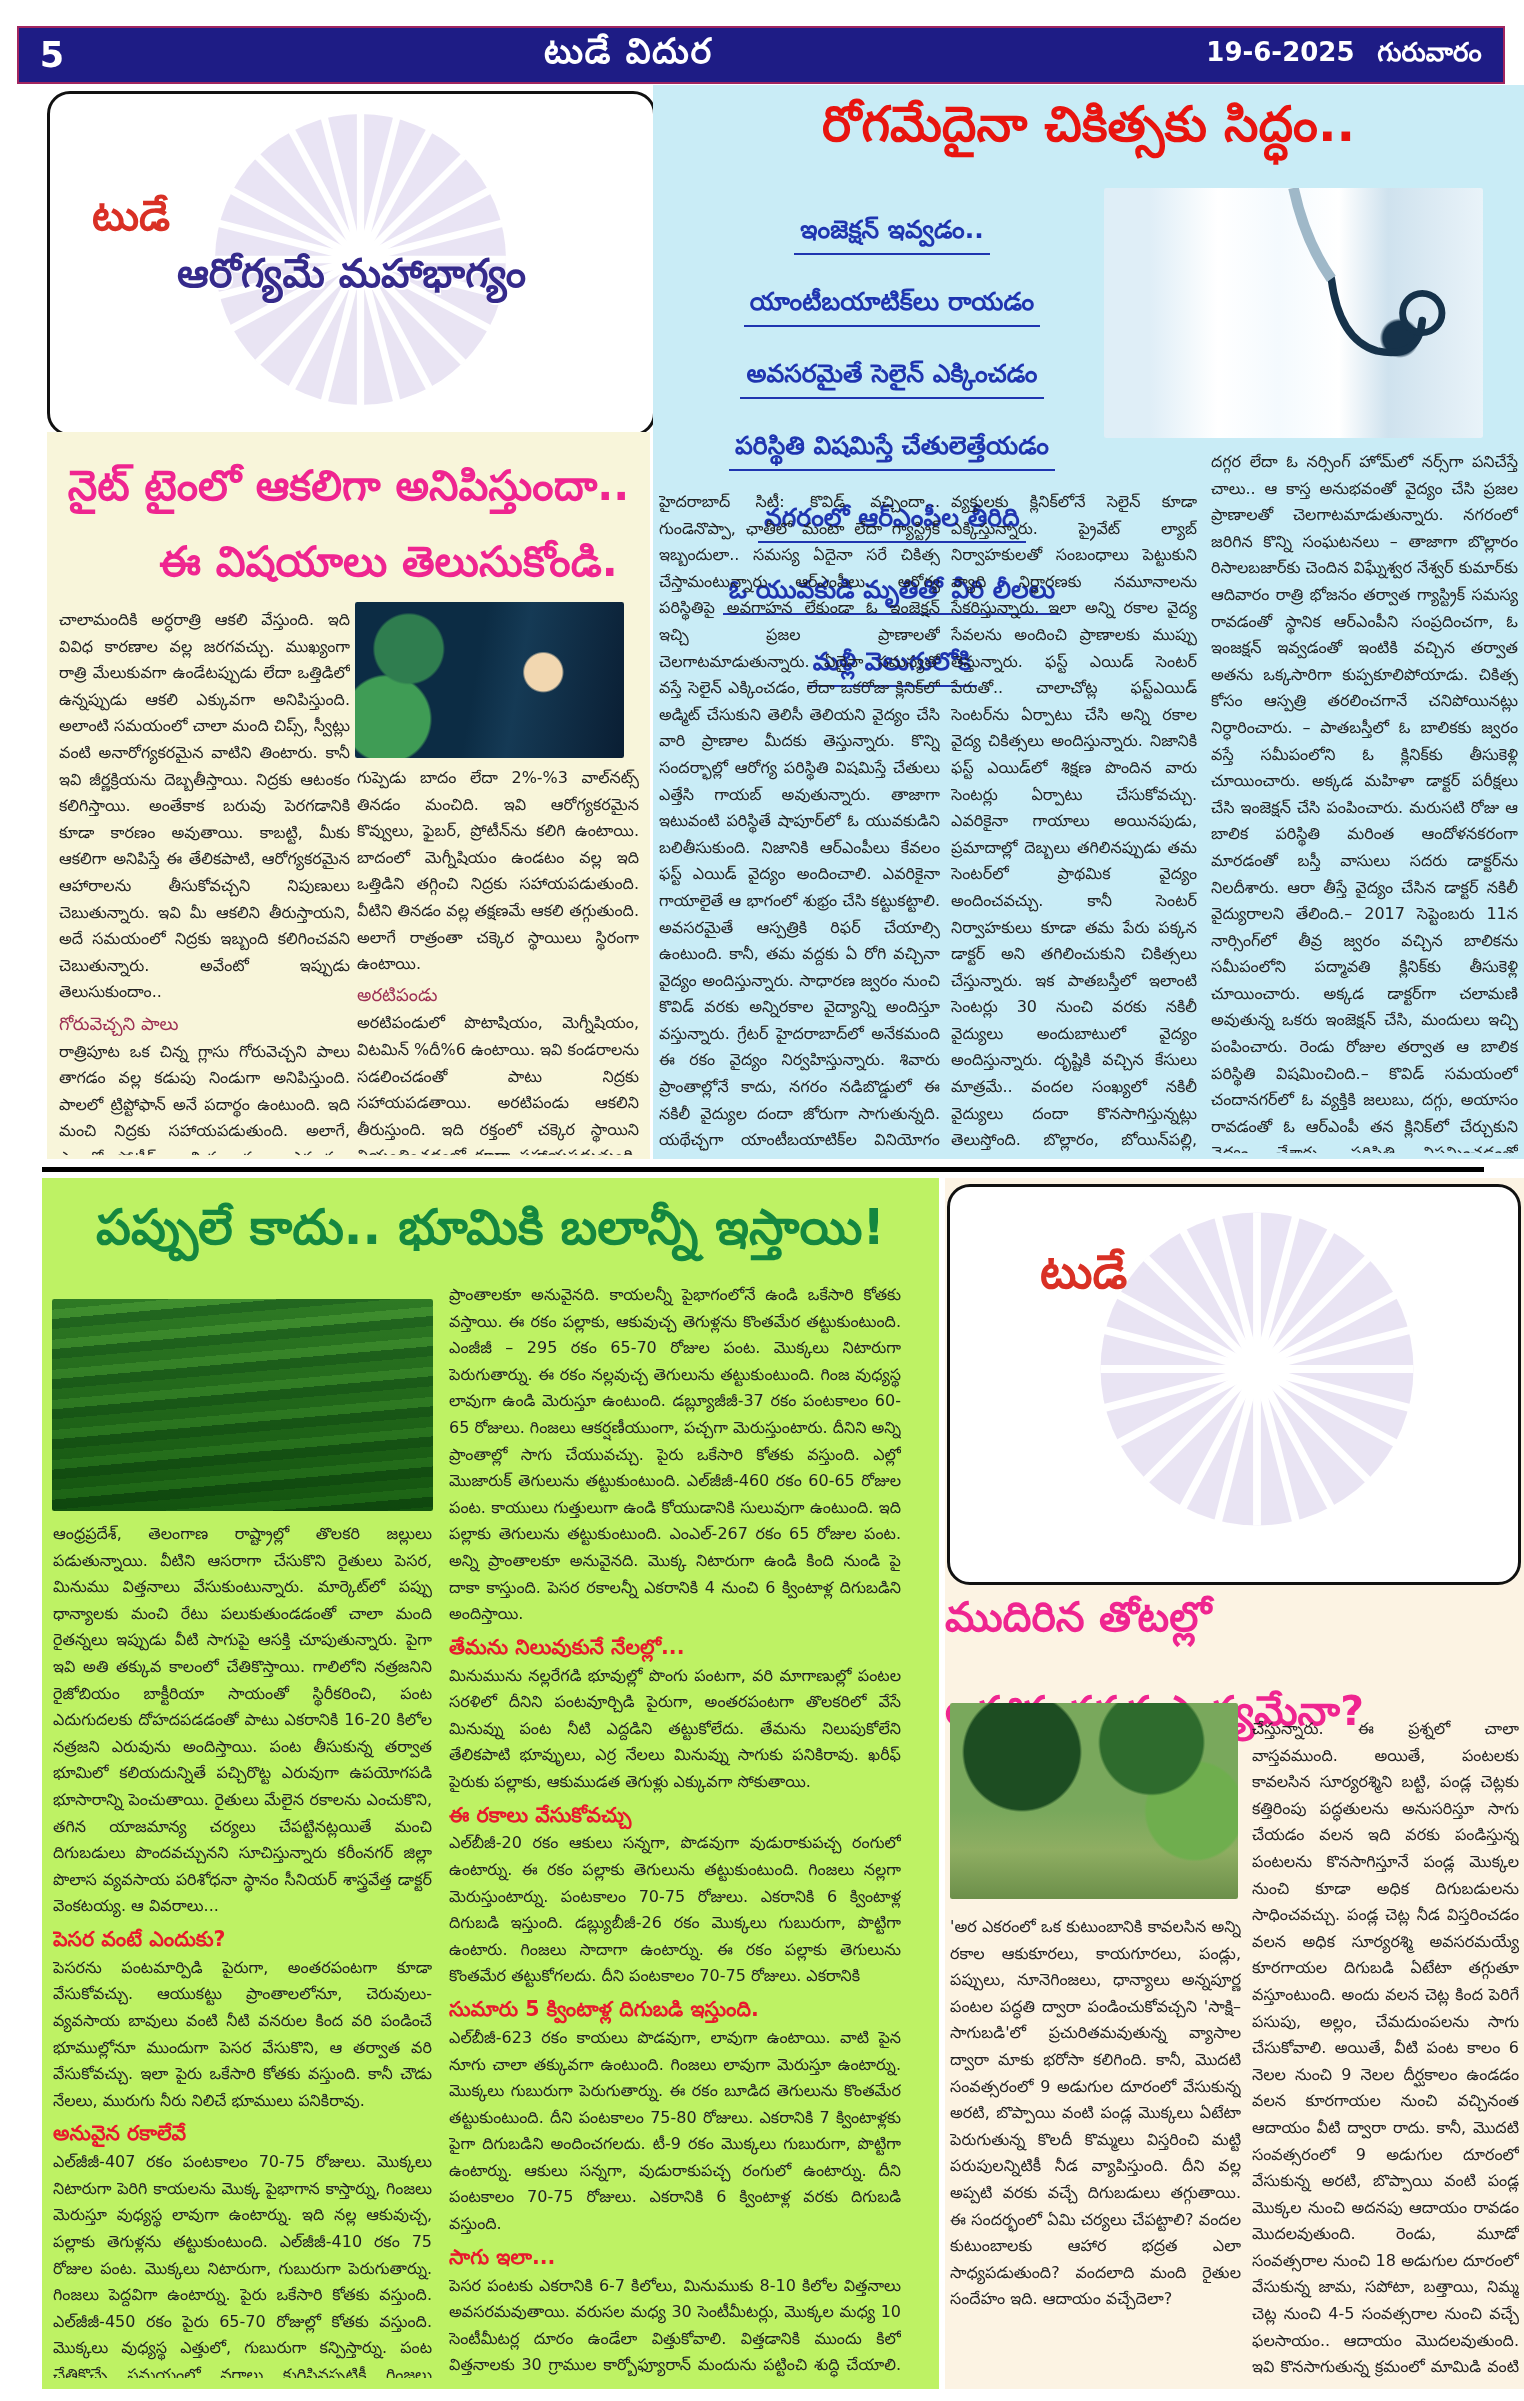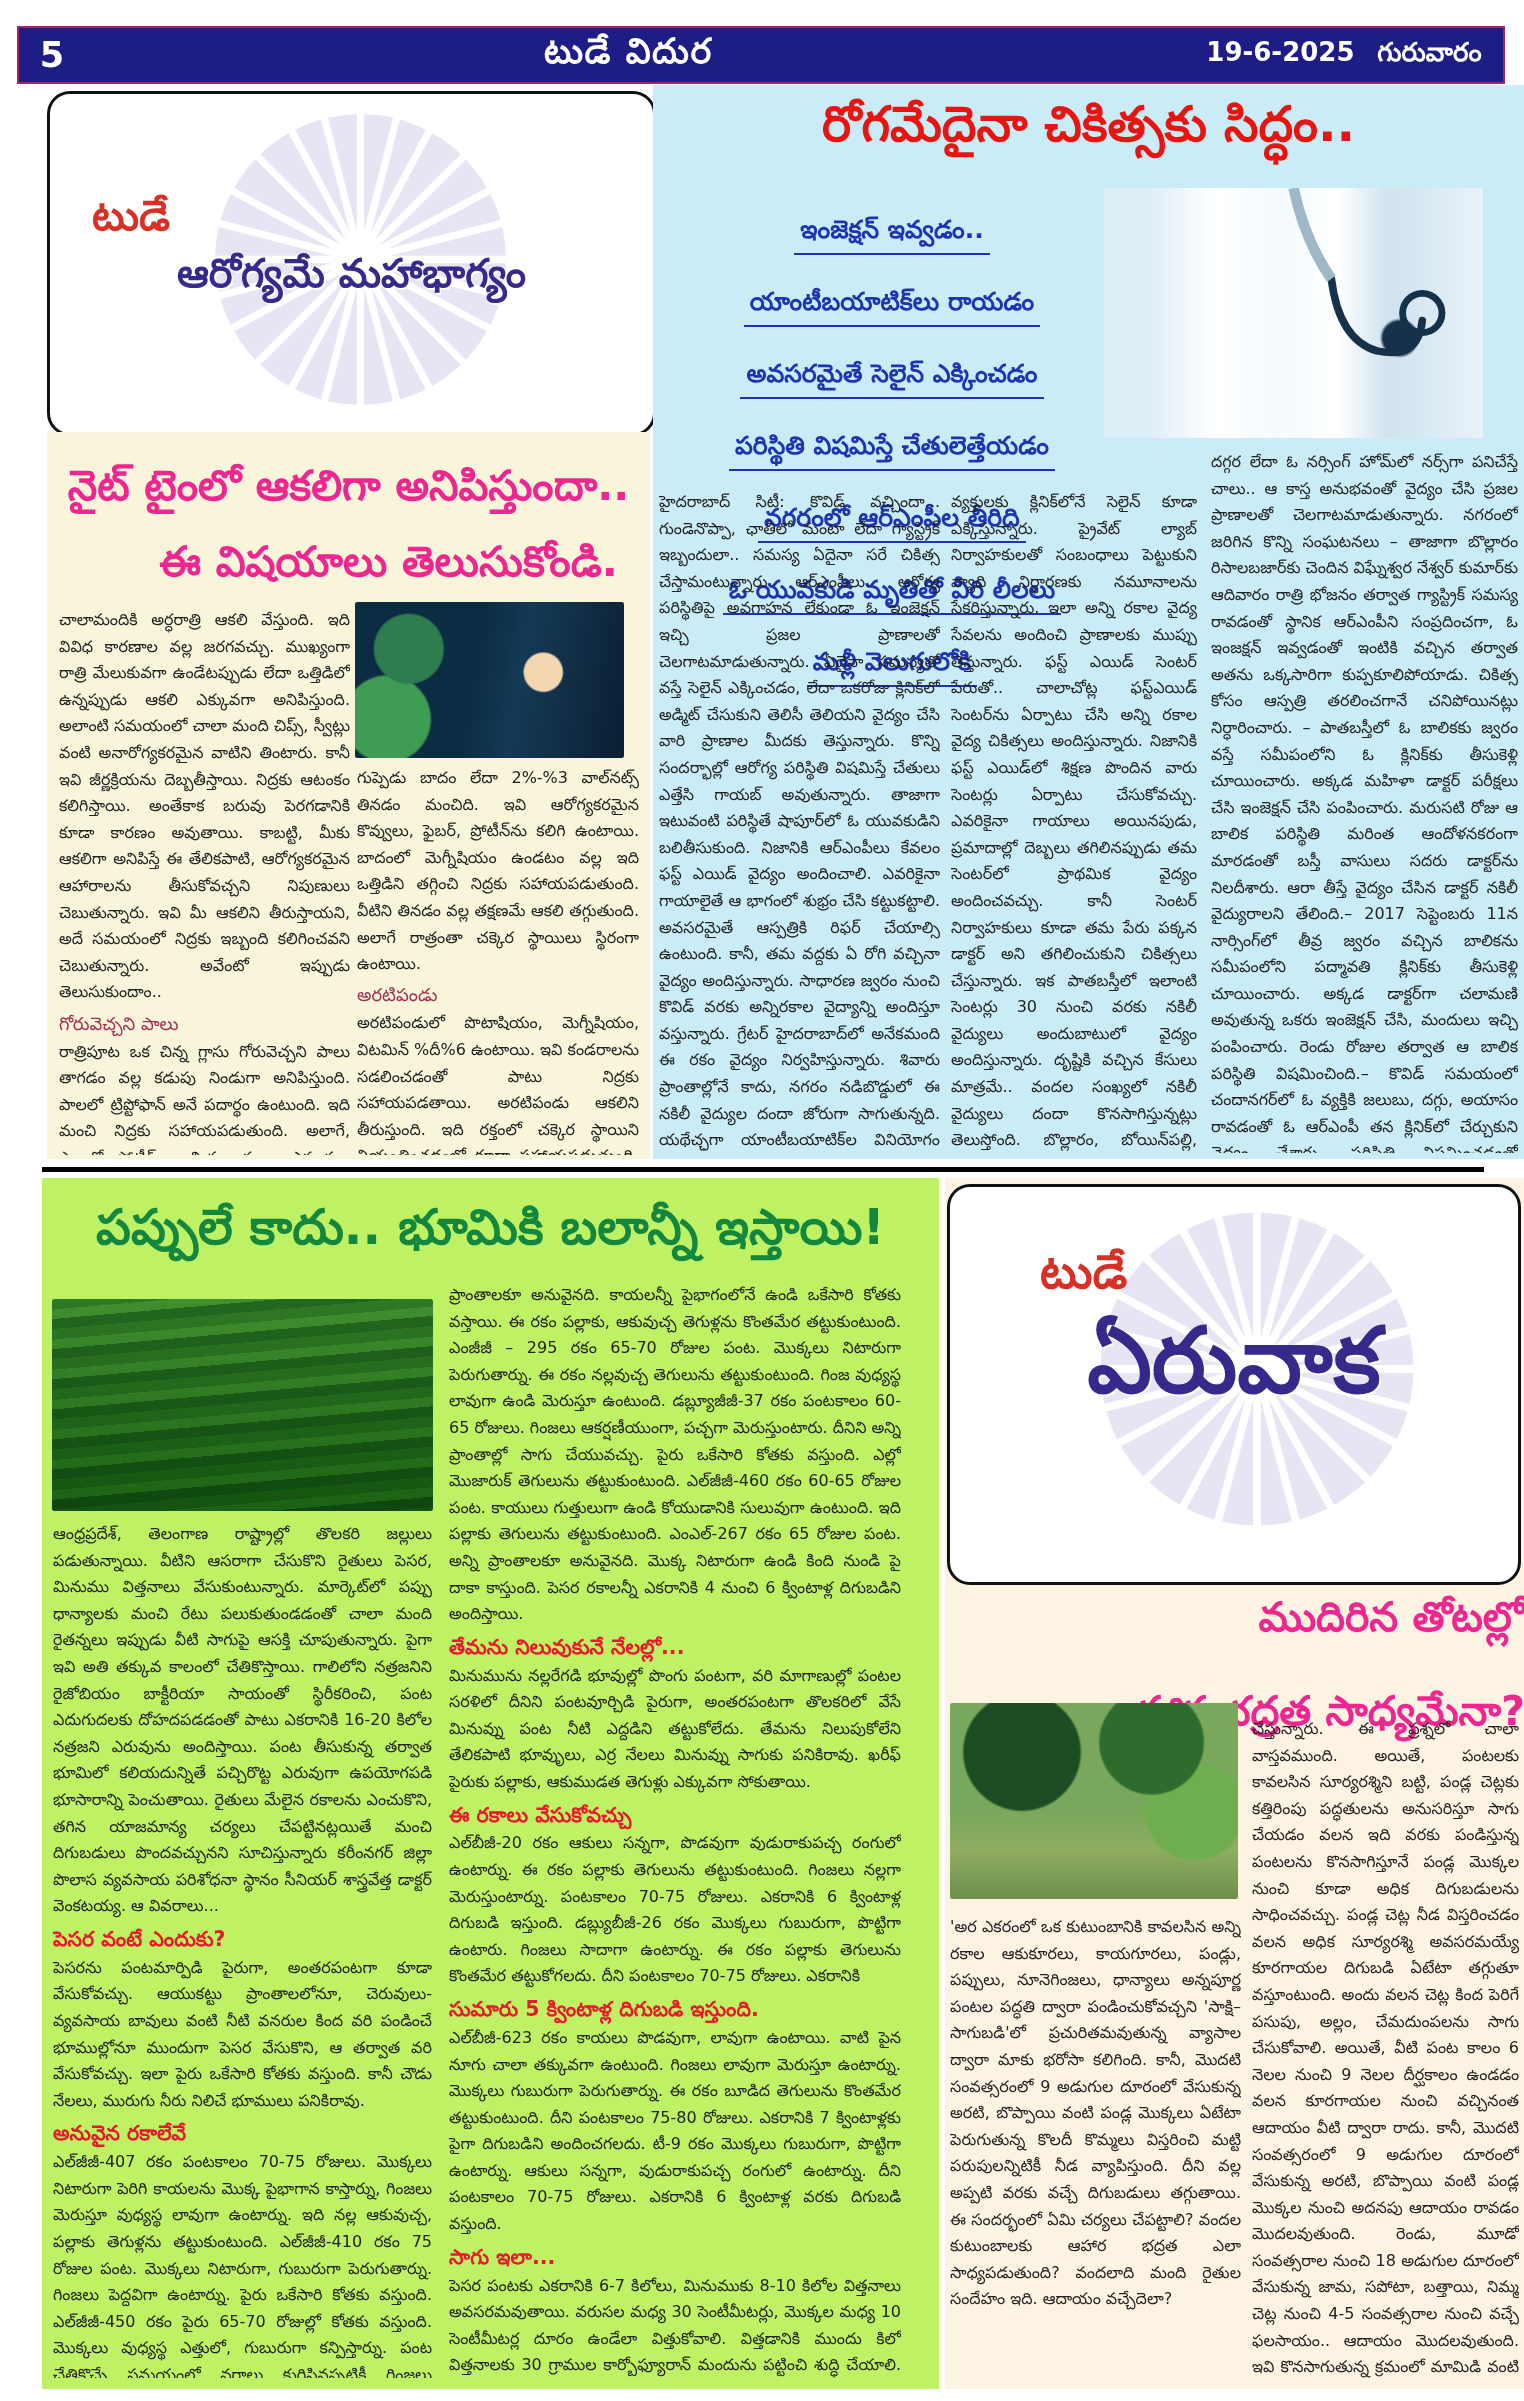--- a/index.html
+++ b/index.html
@@ -42,21 +42,21 @@
   
   #pulse{position:absolute;left:42px;top:1178px;width:897px;height:1211px;background:#bef264;}
   #pulse .head{position:absolute;left:0;top:21px;width:100%;text-align:center;color:#14873f;
                font-size:49px;font-weight:bold;}
   
   #eru-bg{position:absolute;left:945px;top:1178px;width:580px;height:1211px;background:#fcf3e3;}
   #eru-logo{left:947px;top:1184px;width:568px;height:395px;}
   #eru-logo .kicker{position:absolute;left:90px;top:57px;color:#d93025;font-size:47px;font-weight:bold;z-index:2;}
   #eru-logo .title{position:absolute;left:0;top:121px;width:100%;text-align:center;color:#352a8b;
                    font-size:91px;font-weight:bold;z-index:2;text-shadow:1.5px 1.5px 0 #fff;}
-  #eru-h1,#eru-h2{position:absolute;left:945px;width:580px;text-align:right;color:#ef2590;
+  #eru-h1,#eru-h2{position:absolute;left:945px;width:580px;text-align:left;color:#ef2590;
                   font-size:41px;font-weight:bold;}
   #eru-h1{top:1593px;} #eru-h2{top:1687px;}
   
   #fridge-photo{left:355px;top:602px;width:269px;height:156px;
      background:radial-gradient(circle at 70% 45%,#f2d7b0 0 9%,transparent 10%),
                 radial-gradient(circle at 20% 30%,#2f7d4f 0 14%,transparent 15%),
                 radial-gradient(circle at 12% 75%,#3f9c55 0 16%,transparent 17%),
                 linear-gradient(100deg,#0c2c44 45%,#153a55 60%,#0a1e33);}
   #doctor-photo{left:1104px;top:188px;width:379px;height:250px;
      background:radial-gradient(circle at 78% 60%,#16324a 0 5%,transparent 6%),
@@ -193,21 +193,20 @@
           <line x1="73" y1="7" x2="27" y2="93"></line>
         <line x1="7" y1="27" x2="93" y2="73"></line>
           <line x1="93" y1="27" x2="7" y2="73"></line>
         <line x1="38" y1="3" x2="62" y2="97"></line>
           <line x1="62" y1="3" x2="38" y2="97"></line>
         <line x1="3" y1="38" x2="97" y2="62"></line>
           <line x1="97" y1="38" x2="3" y2="62"></line>
       </g>
     </svg>
     <div class="kicker">టుడే</div>
-    <div class="title">ఏరువాక</div>
   </div>
   <div id="eru-h1">ముదిరిన తోటల్లో</div>
   <div id="eru-h2">ఆహార భద్రత సాధ్యమేనా?</div>
   <div class="photo" id="orchard-photo"></div>
   <div class="col" style="left:950px;top:1914px;width:291px;height:466px;">
     <div>'అర ఎకరంలో ఒక కుటుంబానికి కావలసిన అన్ని రకాల ఆకుకూరలు, కాయగూరలు, పండ్లు, పప్పులు, నూనెగింజలు, ధాన్యాలు అన్నపూర్ణ పంటల పద్ధతి ద్వారా పండించుకోవచ్చని 'సాక్షి–సాగుబడి'లో ప్రచురితమవుతున్న వ్యాసాల ద్వారా మాకు భరోసా కలిగింది. కానీ, మొదటి సంవత్సరంలో 9 అడుగుల దూరంలో వేసుకున్న అరటి, బొప్పాయి వంటి పండ్ల మొక్కలు ఏటేటా పెరుగుతున్న కొలదీ కొమ్మలు విస్తరించి మట్టి పరుపులన్నిటికీ నీడ వ్యాపిస్తుంది. దీని వల్ల అప్పటి వరకు వచ్చే దిగుబడులు తగ్గుతాయి. ఈ సందర్భంలో ఏమి చర్యలు చేపట్టాలి? వందల కుటుంబాలకు ఆహార భద్రత ఎలా సాధ్యపడుతుంది? వందలాది మంది రైతుల సందేహం ఇది. ఆదాయం వచ్చేదెలా?</div>
   </div>
   <div class="col" style="left:1252px;top:1716px;width:267px;height:663px;">
     <div>చేస్తున్నారు. ఈ ప్రశ్నలో చాలా వాస్తవముంది. అయితే, పంటలకు కావలసిన సూర్యరశ్మిని బట్టి, పండ్ల చెట్లకు కత్తిరింపు పద్ధతులను అనుసరిస్తూ సాగు చేయడం వలన ఇది వరకు పండిస్తున్న పంటలను కొనసాగిస్తూనే పండ్ల మొక్కల నుంచి కూడా అధిక దిగుబడులను సాధించవచ్చు. పండ్ల చెట్ల నీడ విస్తరించడం వలన అధిక సూర్యరశ్మి అవసరమయ్యే కూరగాయల దిగుబడి ఏటేటా తగ్గుతూ వస్తూంటుంది. అందు వలన చెట్ల కింద పెరిగే పసుపు, అల్లం, చేమదుంపలను సాగు చేసుకోవాలి. అయితే, వీటి పంట కాలం 6 నెలల నుంచి 9 నెలల దీర్ఘకాలం ఉండడం వలన కూరగాయల నుంచి వచ్చినంత ఆదాయం వీటి ద్వారా రాదు. కానీ, మొదటి సంవత్సరంలో 9 అడుగుల దూరంలో వేసుకున్న అరటి, బొప్పాయి వంటి పండ్ల మొక్కల నుంచి అదనపు ఆదాయం రావడం మొదలవుతుంది. రెండు, మూడో సంవత్సరాల నుంచి 18 అడుగుల దూరంలో వేసుకున్న జామ, సపోటా, బత్తాయి, నిమ్మ చెట్ల నుంచి 4-5 సంవత్సరాల నుంచి వచ్చే ఫలసాయం.. ఆదాయం మొదలవుతుంది. ఇవి కొనసాగుతున్న క్రమంలో మామిడి వంటి చెట్లు పెరిగి మంచి ఫలసాయం.. ఆదాయం రావడం మొదలవుతుంది.. ఆదాయం రావడం నుంచి తగ్గిన ఫలసాయం.. ఆదాయం రావడం మొదలవుతుంది.</div>
   </div>

